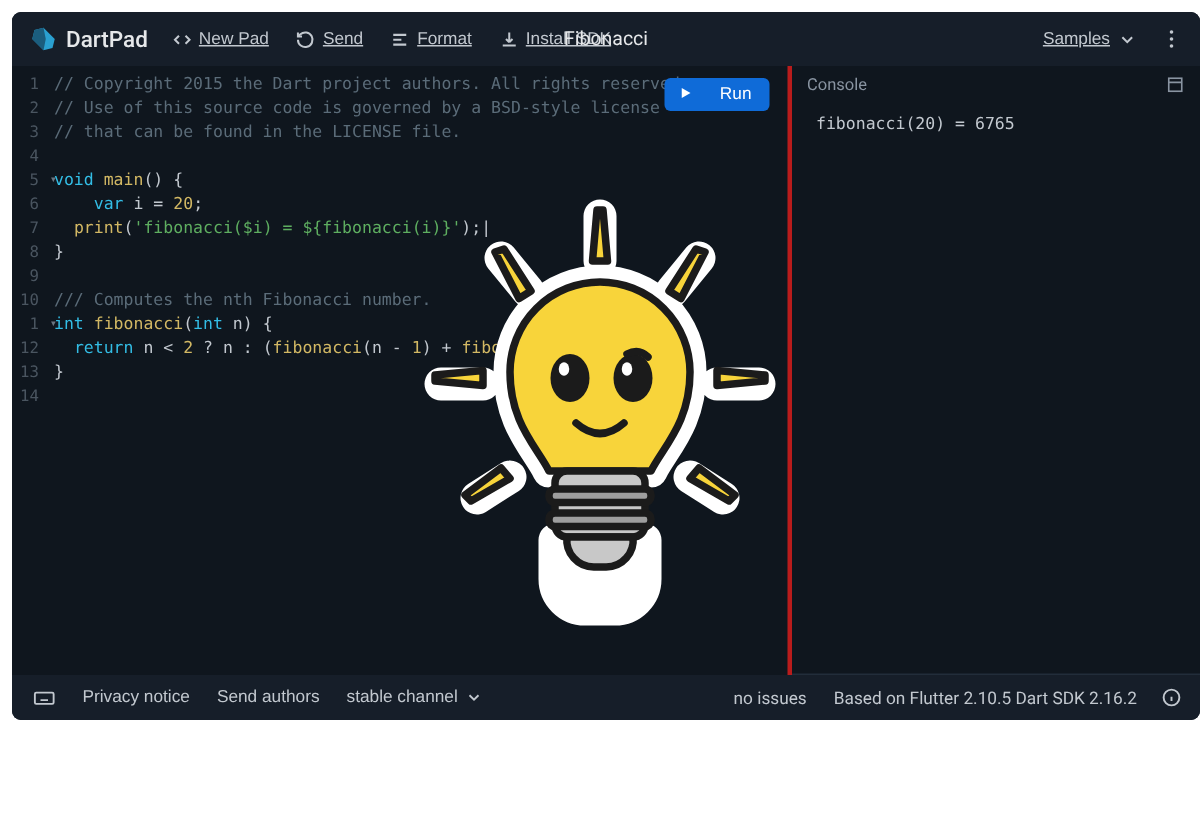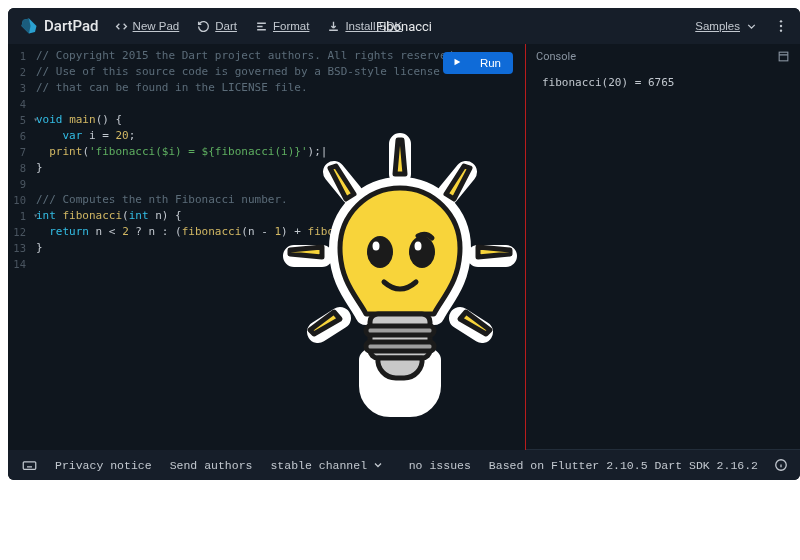--- a/index.html
+++ b/index.html
@@ -26,28 +26,28 @@
 .c-cmt { color:#5b6c79; }
 .c-kw { color:#33bde5; }
 .c-typ { color:#33bde5; }
 .c-fn { color:#d2b864; }
 .c-num { color:#d2b864; }
 .c-str { color:#5eae60; }
 .c-pun { color:#c2c8cf; }
 .run-btn { position:absolute; top:8px; right:12px; background:#0f6bd8; color:#fff; border:none; border-radius:4px; padding:5px 12px 5px 9px; font-size:11.5px; display:flex; gap:18px; cursor:pointer; }
 .run-btn svg { width:10px; height:10px; fill:#fff; }
 
-.console-pane { width:275px; border-left:1px solid #b91c1c; display:flex; flex-direction:column; }
+.console-pane { width:275px; border-left:3px solid #b91c1c; display:flex; flex-direction:column; }
 .console-head { display:flex; align-items:center; justify-content:space-between; padding:6px 10px; color:#8994a1; font-size:11px; }
 .console-body { flex:1; padding:6px 16px; color:#c2c8cf; font:11px/16px Menlo, Consolas, monospace; white-space:pre; }
 .divider-h { height:1px; background:#222d3a; margin-top:160px; }
 
 
 .statusbar { height:30px; background:#161e29; display:flex; align-items:center; padding:0 6px; gap:2px; color:#c2c8cf; font-size:11.5px; }
-.sb-item { padding:4px 8px; cursor:pointer; border-radius:3px; display:flex; align-items:center; gap:5px; background:transparent; border:none; color:#c2c8cf; font-size:11.5px;font-family:Liberation Mono, monospace; }
+.sb-item { padding:4px 8px; cursor:pointer; border-radius:3px; display:flex; align-items:center; gap:5px; background:transparent; border:none; color:#c2c8cf; font-size:11.5px; }
 
 
 .mascot { position:absolute; left:50%; top:50%; transform:translate(-50%,-50%); pointer-events:none; }
 </style>
 </head>
 <body>
 
 <div class="shell">
 
   <div class="toolbar" style="position:relative;">
@@ -62,21 +62,21 @@
       <svg viewBox="0 0 24 24" fill="none" stroke="currentColor" stroke-width="2.5">
           <path d="M8 7l-5 5 5 5M16 7l5 5-5 5"></path>
         </svg>
       <span>New Pad</span>
     </button>
     <button class="tb-btn">
       <svg viewBox="0 0 24 24" fill="none" stroke="currentColor" stroke-width="2.5">
           <path d="M3 12a9 9 0 1 0 3-6.7L3 8"></path>
           <path d="M3 3v5h5"></path>
         </svg>
-      <span>Dart</span>
+      <span>Send</span>
     </button>
     <button class="tb-btn">
       <svg viewBox="0 0 24 24" fill="none" stroke="currentColor" stroke-width="2.5">
           <path d="M4 6h16M4 12h10M4 18h16"></path>
         </svg>
       <span>Format</span>
     </button>
     <button class="tb-btn">
       <svg viewBox="0 0 24 24" fill="none" stroke="currentColor" stroke-width="2.5">
           <path d="M12 3v12m0 0l-4-4m4 4l4-4M4 19h16"></path>

